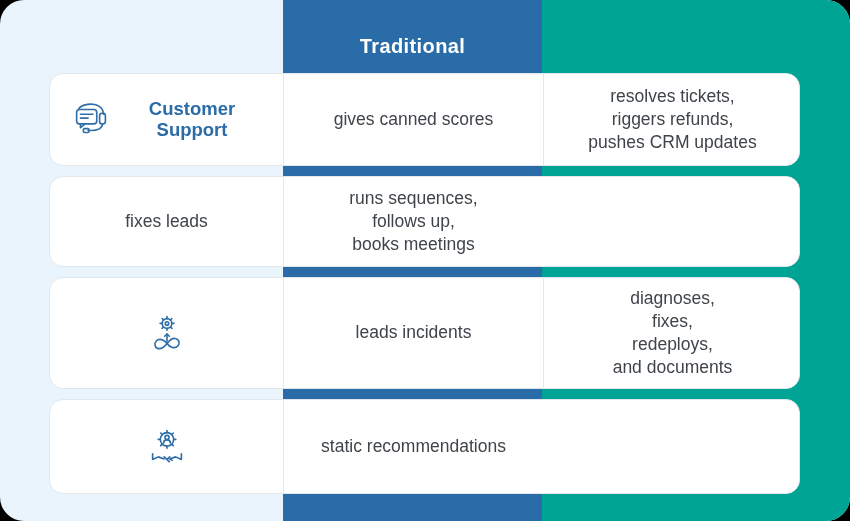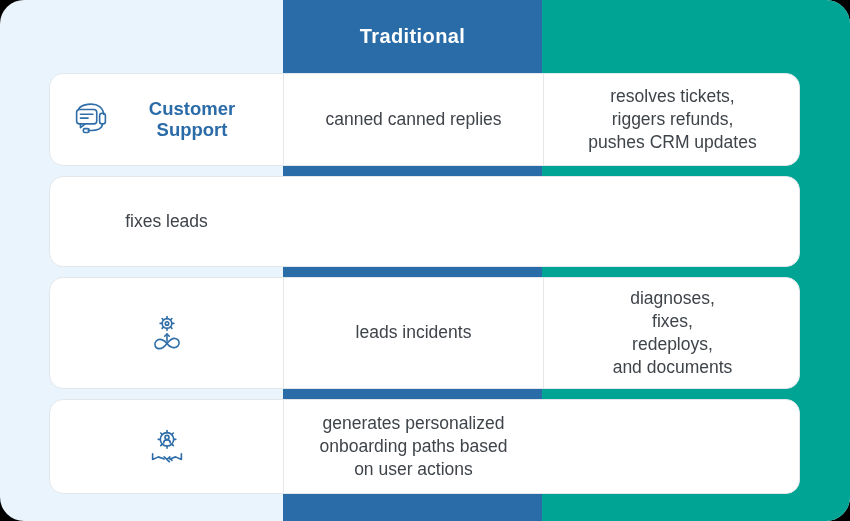--- a/index.html
+++ b/index.html
@@ -19,21 +19,21 @@
   .band {
     position: absolute;
     top: 0;
     height: 100%;
   }
   .band-traditional { left: 283px; width: 259px; background: var(--traditional, #2a6ca7); }
   .band-agentic     { left: 542px; width: 308px; background: var(--agentic, #00a495); }
 
   .col-header {
     position: absolute;
-    top: 0;
+    top: 10px;
     height: 73px;
     display: flex;
     align-items: center;
     justify-content: center;
     color: #ffffff;
     font-weight: bold;
     font-size: 20px;
     letter-spacing: 0.4px;
   }
   .col-header.traditional { left: 283px; width: 259px; }
@@ -118,32 +118,37 @@
             <path d="M13 24v4l5-4"></path>
             <path d="M11 9C13 3.5 27 1.5 33 6c3 2.3 4 5 4 8"></path>
             <rect x="33" y="13" width="6" height="11" rx="2.5"></rect>
             <path d="M36 24c0 5-6 7-12 7h-3"></path>
             <rect x="16" y="29" width="6" height="4" rx="1.5"></rect>
           </svg>
         </span>
         <span class="cat-label">Customer Support</span>
       </div>
       <div class="cell">
-        <span class="body-text">canned canned replies</span>
+        <span class="body-text">gives canned scores</span>
       </div>
       <div class="cell">
         <span class="body-text">resolves tickets,
 riggers refunds,
 pushes CRM updates</span>
       </div>
     </div>
 
     <div class="row">
       <div class="cell">
         <span class="body-text">fixes leads</span>
+      </div>
+      <div class="cell">
+        <span class="body-text">runs sequences,
+follows up,
+books meetings</span>
       </div>
     </div>
 
     <div class="row">
       <div class="cell cat-cell">
         <span class="cat-icon">
           <svg width="46" height="40" viewBox="0 0 48 40" class="icon-stroke">
             <circle cx="24" cy="10" r="5"></circle>
             <circle cx="24" cy="10" r="1.8"></circle>
             <path d="M24 5V2.8M24 15v2.2M29 10h2.2M19 10h-2.2M27.5 6.5l1.6-1.6M20.5 13.5l-1.6 1.6M27.5 13.5l1.6 1.6M20.5 6.5l-1.6-1.6"></path>
@@ -173,20 +178,18 @@
             <circle cx="24" cy="10" r="2.1"></circle>
             <path d="M20.5 15.8c0-2.4 1.9-3.3 3.5-3.3s3.5.9 3.5 3.3"></path>
             <path d="M9 27v6l6-2.7 6 2.2"></path>
             <path d="M39 27v6l-6-2.7-6 2.2"></path>
             <path d="M21 30.3l3 2.7 3-2.7"></path>
             <path d="M24.5 33.8l2 1.6M27.3 32.3l2 1.6"></path>
           </svg>
         </span>
       </div>
       <div class="cell">
-        <span class="body-text">generates personalized
-onboarding paths based
-on user actions</span>
+        <span class="body-text">static recommendations</span>
       </div>
     </div>
 
   </div>
 </div>
 
 </body></html>

